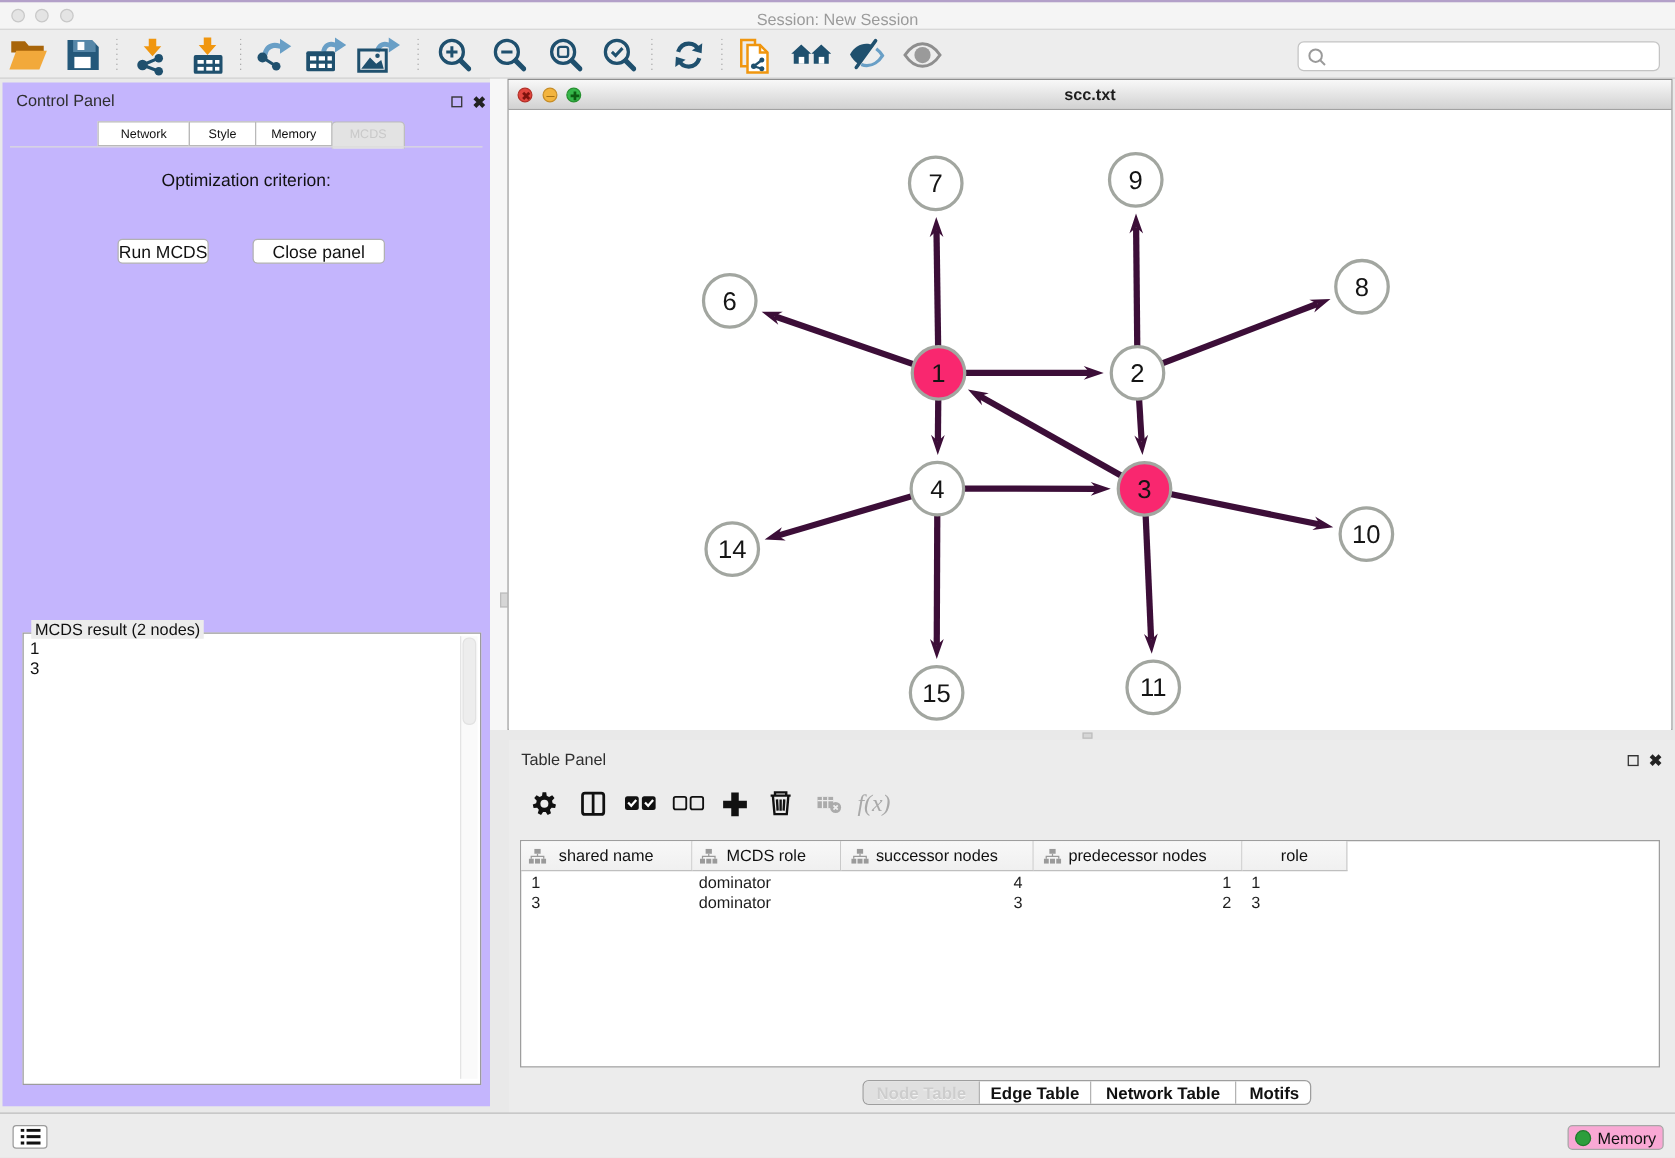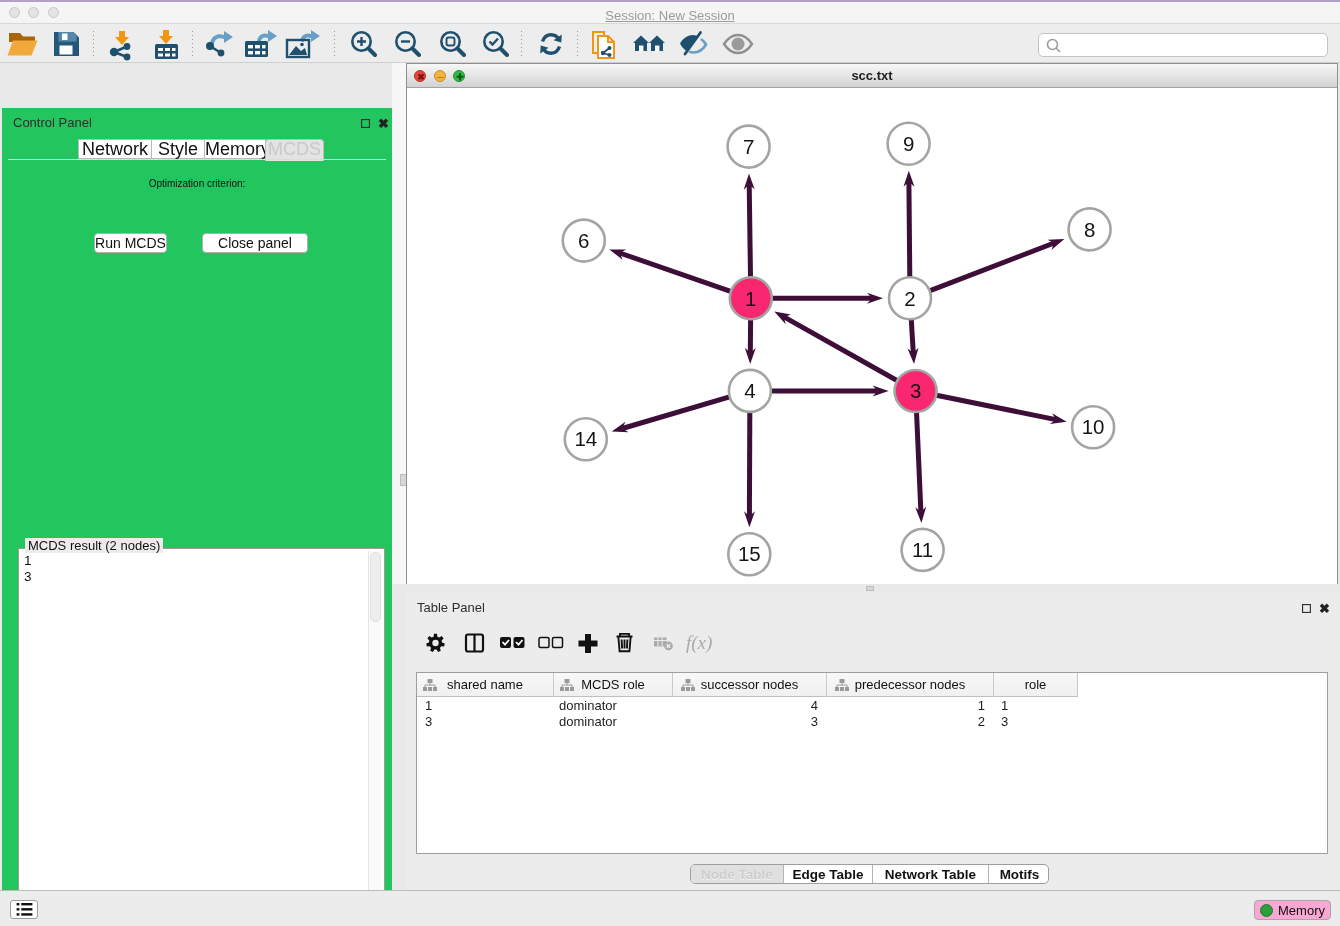--- a/index.html
+++ b/index.html
@@ -4,40 +4,40 @@
 <style>
   * { margin:0; padding:0; box-sizing:border-box; }
   html,body { width:1340px; height:926px; overflow:hidden; }
   body { font-family:"Liberation Sans", sans-serif; background:#e9e9e9; position:relative; }
   
   .purpletop { position:absolute; left:0; top:0; width:1340px; height:2px; background:#b3a0c9; }
   .titlebar { position:absolute; left:0; top:2px; width:1340px; height:21px; background:#f5f5f5; }
   .tl-dot { position:absolute; top:5px; width:11px; height:11px; border-radius:50%;
             background:#e4e4e4; border:1px solid #c8c8c8; }
   .wintitle { position:absolute; top:6px; left:0; width:1340px; text-align:center;
-              font-size:13px; color:#9b9b9b;text-decoration:underline; }
+              font-size:13px; color:#9b9b9b; }
   .toolbar { position:absolute; left:0; top:23px; width:1340px; height:40px; background:#ededed;
              border-top:1px solid #d8d8d8; border-bottom:1px solid #cfcfcf; }
   .tsep { position:absolute; top:7px; height:26px; width:1px;
           background-image:linear-gradient(#989898 1px, transparent 1px); background-size:1px 4px; }
   .ticon { position:absolute; top:5px; }
   .searchbox { position:absolute; left:1038px; top:9px; width:290px; height:24px; background:#fff;
                border:1px solid #c4c4c4; border-radius:5px; }
   
-  .cpanel { position:absolute; left:2px; top:66px; width:390px; height:819px; background:#22c55e;margin-top:42px; }
+  .cpanel { position:absolute; left:2px; top:66px; width:390px; height:819px; background:#c4b5fd; }
   .cp-title { position:absolute; left:11px; top:7px; font-size:13px; color:#2e2e2e; }
   .panelbtns { position:absolute; top:8px; font-size:13px; color:#222; }
   .cp-tabs { position:absolute; left:76px; top:31px; height:20px; }
   .tab { position:absolute; top:0; height:20px; background:#fff; border:1px solid #b9b9b9;
-         font-size:18px; color:#111; text-align:center; line-height:19px; }
+         font-size:10px; color:#111; text-align:center; line-height:19px; }
   .tab.sel { background:#e3e3e3; color:#c9c9c9; border:1px solid #bdbdbd; border-bottom:none;
              border-radius:4px 4px 0 0; height:22px; }
   .cp-content { position:absolute; left:6px; top:51px; width:378px; height:762px;
                 border-top:1px solid #dcdcdc; }
-  .optlabel { position:absolute; left:0; top:70px; width:390px; text-align:center; font-size:10px; color:#111; }
+  .optlabel { position:absolute; left:0; top:70px; width:390px; text-align:center; font-size:14px; color:#111; }
   .selectbox { position:absolute; left:43px; top:93px; width:314px; height:21px; background:#fff;
                border:1px solid #b1b1b1; border-radius:4px; font-size:14px; color:#111;
                line-height:19px; padding-left:12px; }
   .btn { position:absolute; top:125px; height:20px; background:#fff; border:1px solid #b1b1b1;
          border-radius:4px; font-size:14px; color:#111; text-align:center; line-height:18px; }
   .fieldset { position:absolute; left:16px; top:440px; width:367px; height:362px;
               border:1px solid #9c9c9c; background:#fff; }
   .fs-legend { position:absolute; left:6px; top:-11px; background:#ececec; padding:0 3px;
                font-size:13px; color:#111; }
   .fs-text { position:absolute; left:5px; top:4px; font-size:13.5px; color:#111; line-height:16px; }

